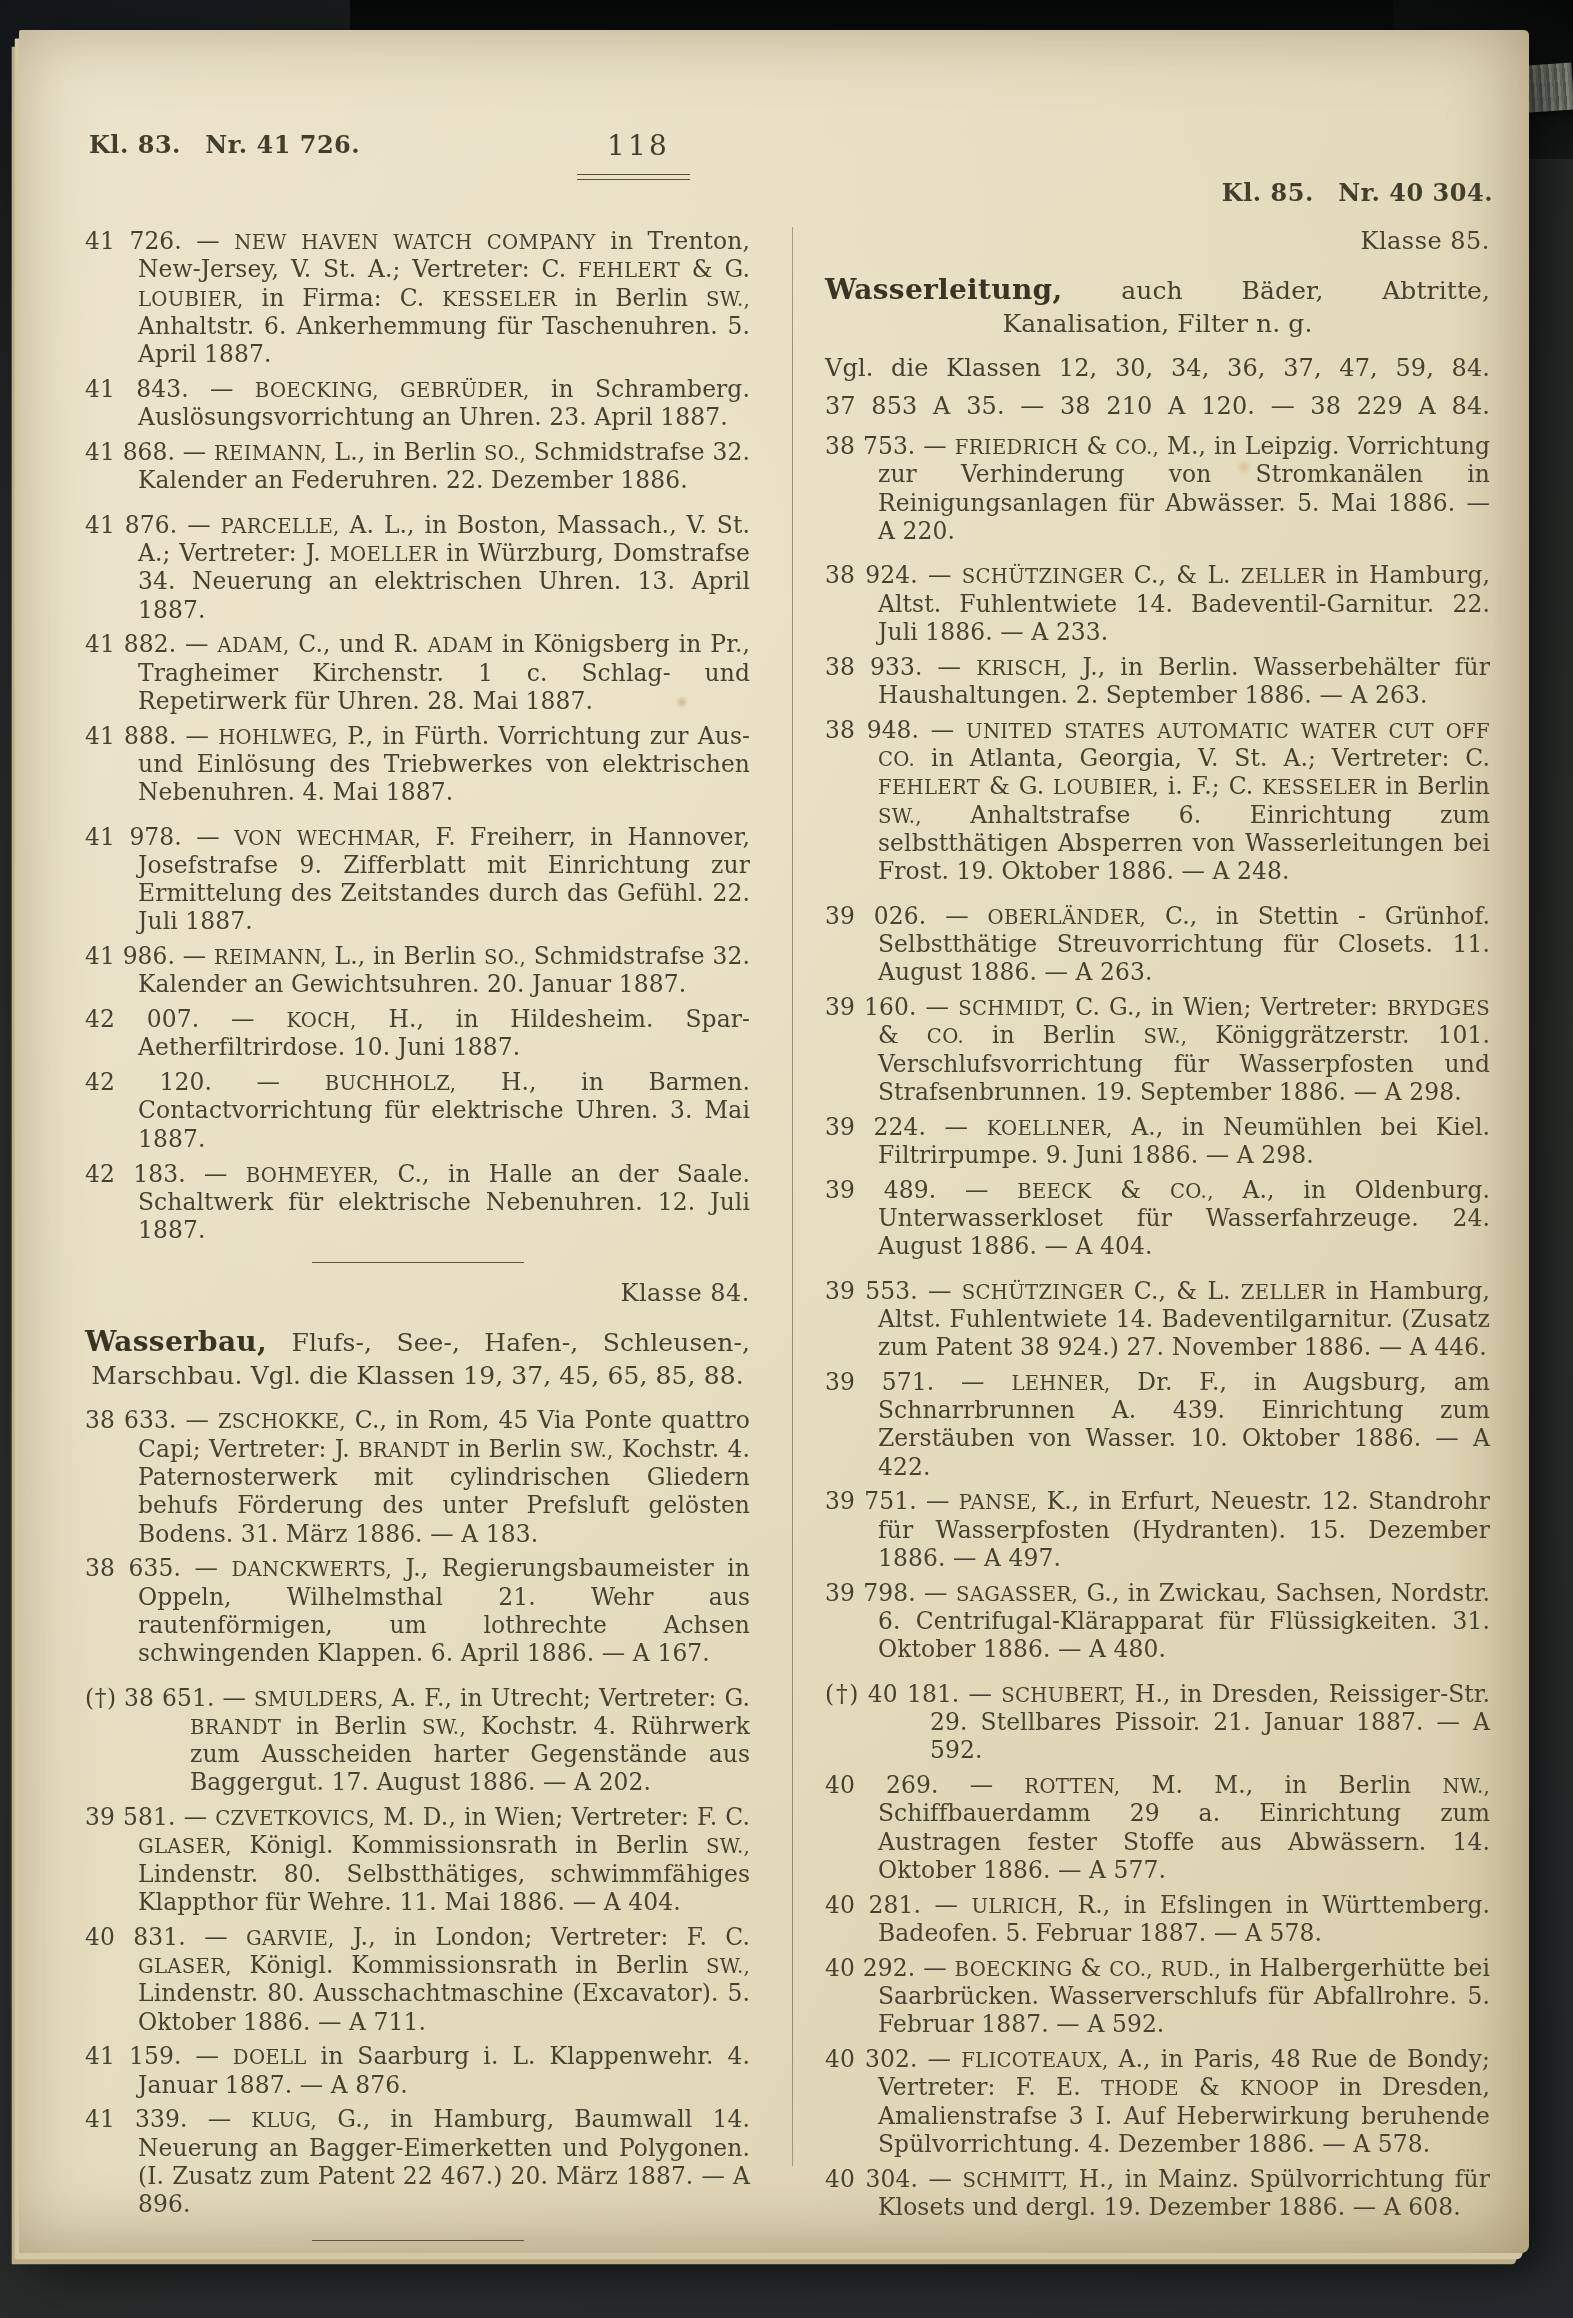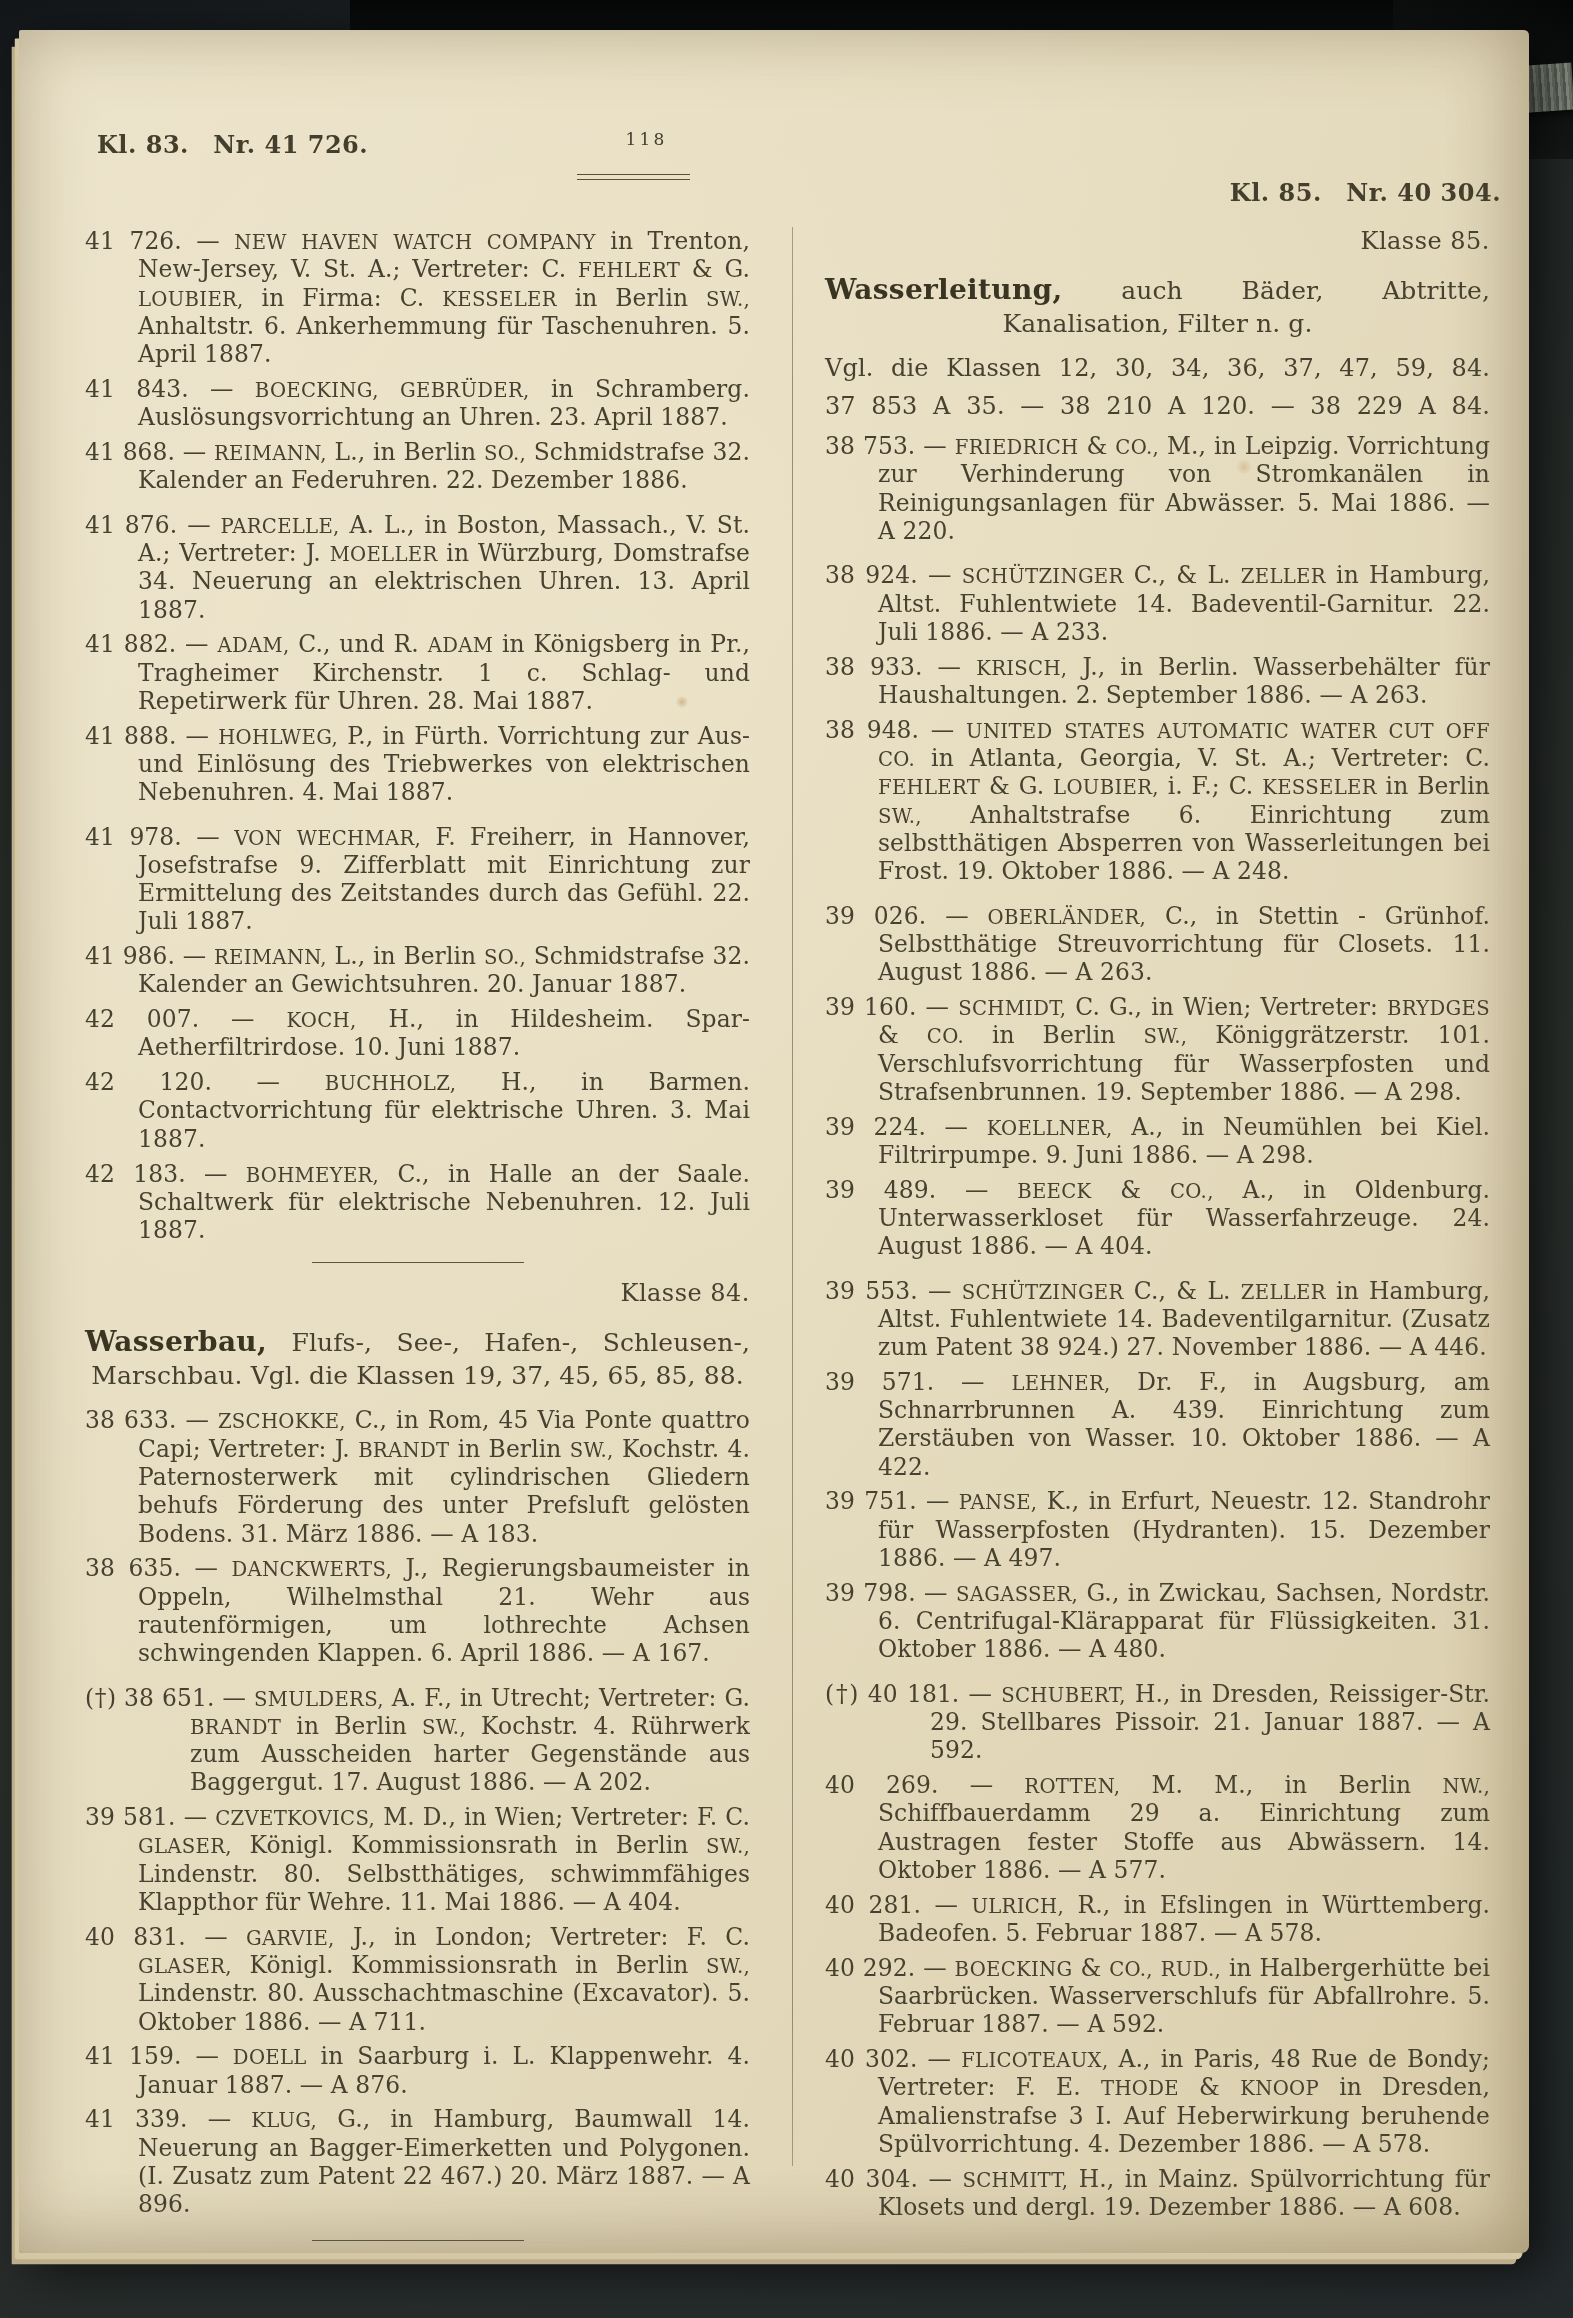--- a/index.html
+++ b/index.html
@@ -23,23 +23,23 @@
     box-shadow:-5.3px 7.4px 0 -1.1px #d3c7a4,-10px 14px 0 -2.7px #bcae8b,12.7px 16px 48px rgba(0,0,0,.65);
     color:#474130;}
   .page-vignette{position:absolute;inset:0;border-radius:inherit;pointer-events:none;
     box-shadow:inset 0 0 74px rgba(101,84,48,.28), inset -21px -16px 64px rgba(92,76,44,.18);}
   .fox1{position:absolute;left:656px;top:666px;width:14px;height:11.7px;border-radius:50%;
     background:radial-gradient(circle,#c3a272aa,#c3a27200 70%);}
   .fox2{position:absolute;left:1216px;top:430px;width:18px;height:14px;border-radius:50%;
     background:radial-gradient(circle,#c9ab7e88,#c9ab7e00 70%);}
 
   
-  .hdr{position:absolute;top:100px;left:12px;width:100%;height:37px;font-size:24px;color:#443e2d;}
+  .hdr{position:absolute;top:100px;left:4px;width:100%;height:37px;font-size:24px;color:#443e2d;}
   .hdr .hl{position:absolute;left:66px;top:0;font-weight:700;letter-spacing:0.5px;}
-  .hdr .hc{position:absolute;left:536px;top:-1.1px;width:159px;text-align:center;font-size:17px;letter-spacing:3.2px;}
+  .hdr .hc{position:absolute;left:536px;top:-1.1px;width:159px;text-align:center;font-size:28px;letter-spacing:3.2px;}
   .hdr .hr{position:absolute;right:40px;top:0;font-weight:700;letter-spacing:0.5px;margin-top:48px;}
   .hdr .kl{margin-right:24.4px;}
   .pagenum-rule{position:absolute;top:144px;left:558px;width:113px;height:3.7px;
     border-top:1.6px solid #564f3c;border-bottom:1.1px solid #564f3c;}
 
   
   .col{position:absolute;top:197px;width:665px;font-size:23.4px;line-height:1.21;
     text-align:justify;letter-spacing:0.1px;}
   .col-left{left:66px;}
   .col-right{left:806px;}

